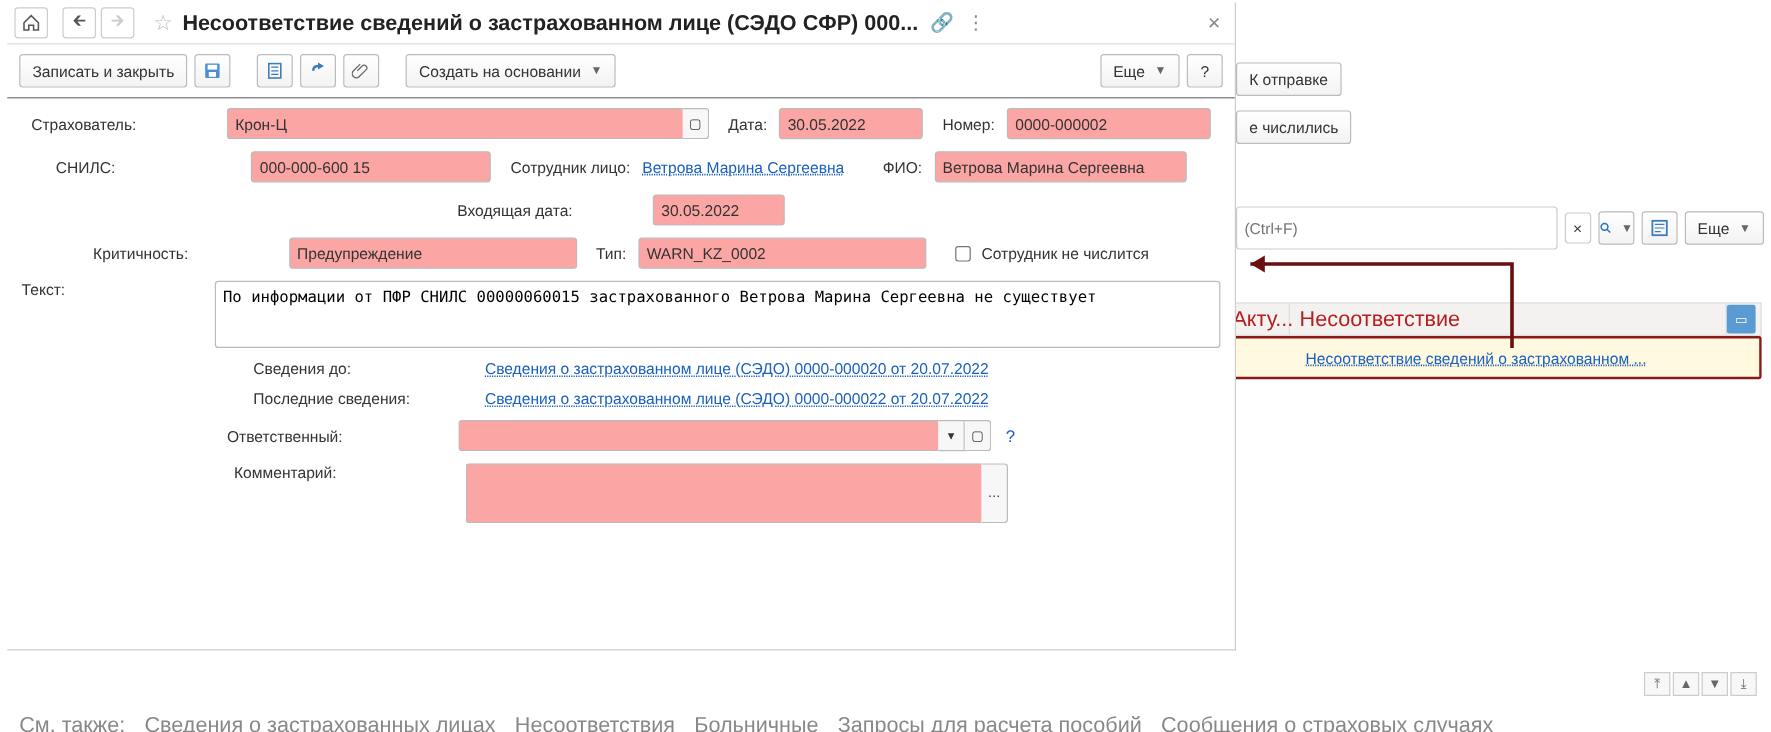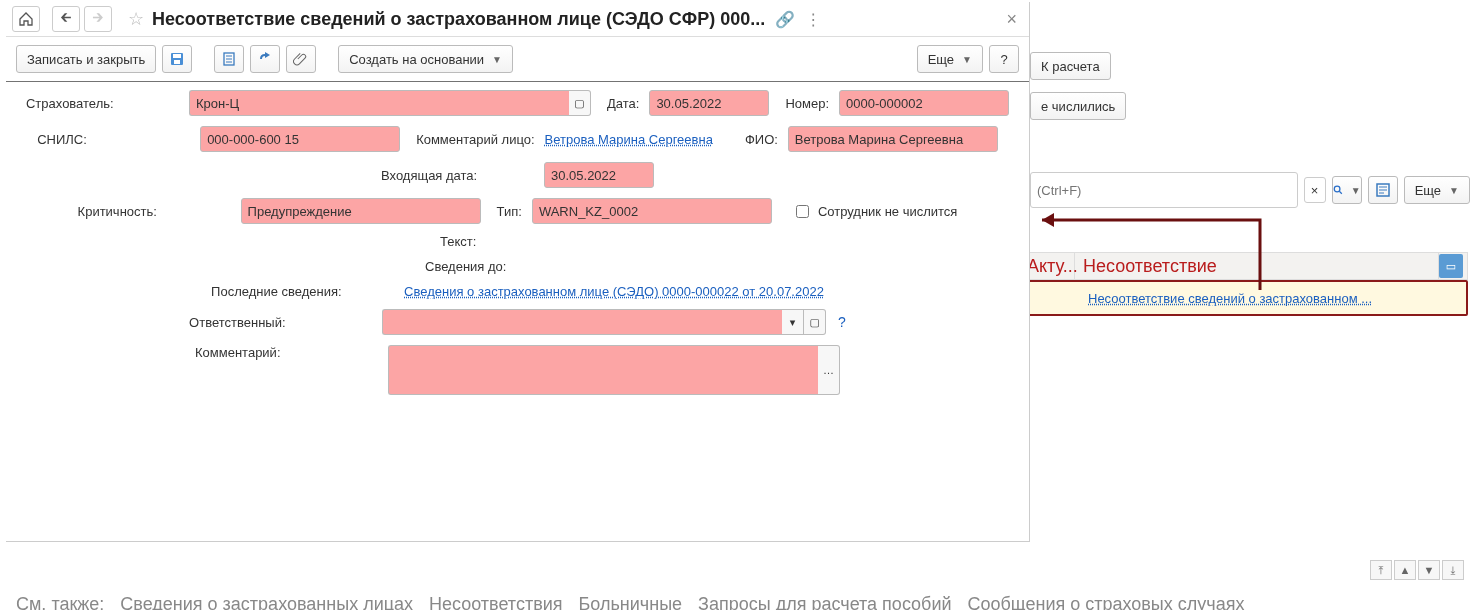--- a/index.html
+++ b/index.html
@@ -129,21 +129,21 @@
     width:24px;height:24px; background:#5a9bd4; border-radius:2px; margin-left:auto; margin-right:4px; display:flex;align-items:center;justify-content:center;color:#fff;font-size:11px;
   }
   .help-q { color:#1a5fbf; font-size:14px; margin-left:4px;}
 </style>
 </head>
 <body>
 
 <div class="background-layer">
   <div class="bg-toolbar-right">
     <div class="btn">
-        <span>К расчета</span>
+        <span>К отправке</span>
       </div>
   </div>
   <div class="bg-row2">
     <div class="btn">
         <span>е числились</span>
       </div>
   </div>
   <div class="bg-search-row">
     <input class="bg-search" placeholder="(Ctrl+F)" style="">
     <div class="x-btn">×</div>
@@ -261,21 +261,21 @@
       </div>
       <div class="lbl-narrow" style="margin-left:8px;">Дата:</div>
       <input class="fld" style="width: 120px;" value="30.05.2022">
       <div class="lbl-narrow" style="margin-left:8px;">Номер:</div>
       <input class="fld" style="width: 170px;" value="0000-000002">
     </div>
 
     <div class="row">
       <div class="lbl">СНИЛС:</div>
       <input class="fld" style="width: 200px;" value="000-000-600 15">
-      <div class="lbl-narrow" style="margin-left:8px;">Комментарий лицо:</div>
+      <div class="lbl-narrow" style="margin-left:8px;">Сотрудник лицо:</div>
       <a href="#" class="link">Ветрова Марина Сергеевна</a>
       <div class="lbl-narrow" style="margin-left:24px;">ФИО:</div>
       <input class="fld" style="width: 210px;" value="Ветрова Марина Сергеевна">
     </div>
 
     <div class="row">
       <div class="lbl">Входящая дата:</div>
       <input class="fld" style="width: 110px;" value="30.05.2022">
     </div>
 
@@ -285,24 +285,26 @@
       <div class="lbl-narrow" style="margin-left:8px;">Тип:</div>
       <input class="fld" style="width: 240px;" value="WARN_KZ_0002">
       <div class="checkbox-row" style="margin-left:12px;">
         <input type="checkbox" style="">
         <span>Сотрудник не числится</span>
       </div>
     </div>
 
     <div class="row" style="align-items:flex-start;">
       <div class="lbl">Текст:</div>
+      <textarea class="textarea" style="">По информации от ПФР СНИЛС 00000060015 застрахованного Ветрова Марина Сергеевна не существует</textarea>
     </div>
 
     <div class="row">
       <div class="lbl" style="width:185px;">Сведения до:</div>
+      <a href="#" class="link">Сведения о застрахованном лице (СЭДО) 0000-000020 от 20.07.2022</a>
     </div>
     <div class="row">
       <div class="lbl" style="width:185px;">Последние сведения:</div>
       <a href="#" class="link">Сведения о застрахованном лице (СЭДО) 0000-000022 от 20.07.2022</a>
     </div>
 
     <div class="row">
       <div class="lbl" style="width:185px;">Ответственный:</div>
       <div class="fld-wrap">
         <input class="fld" style="width: 400px;">

